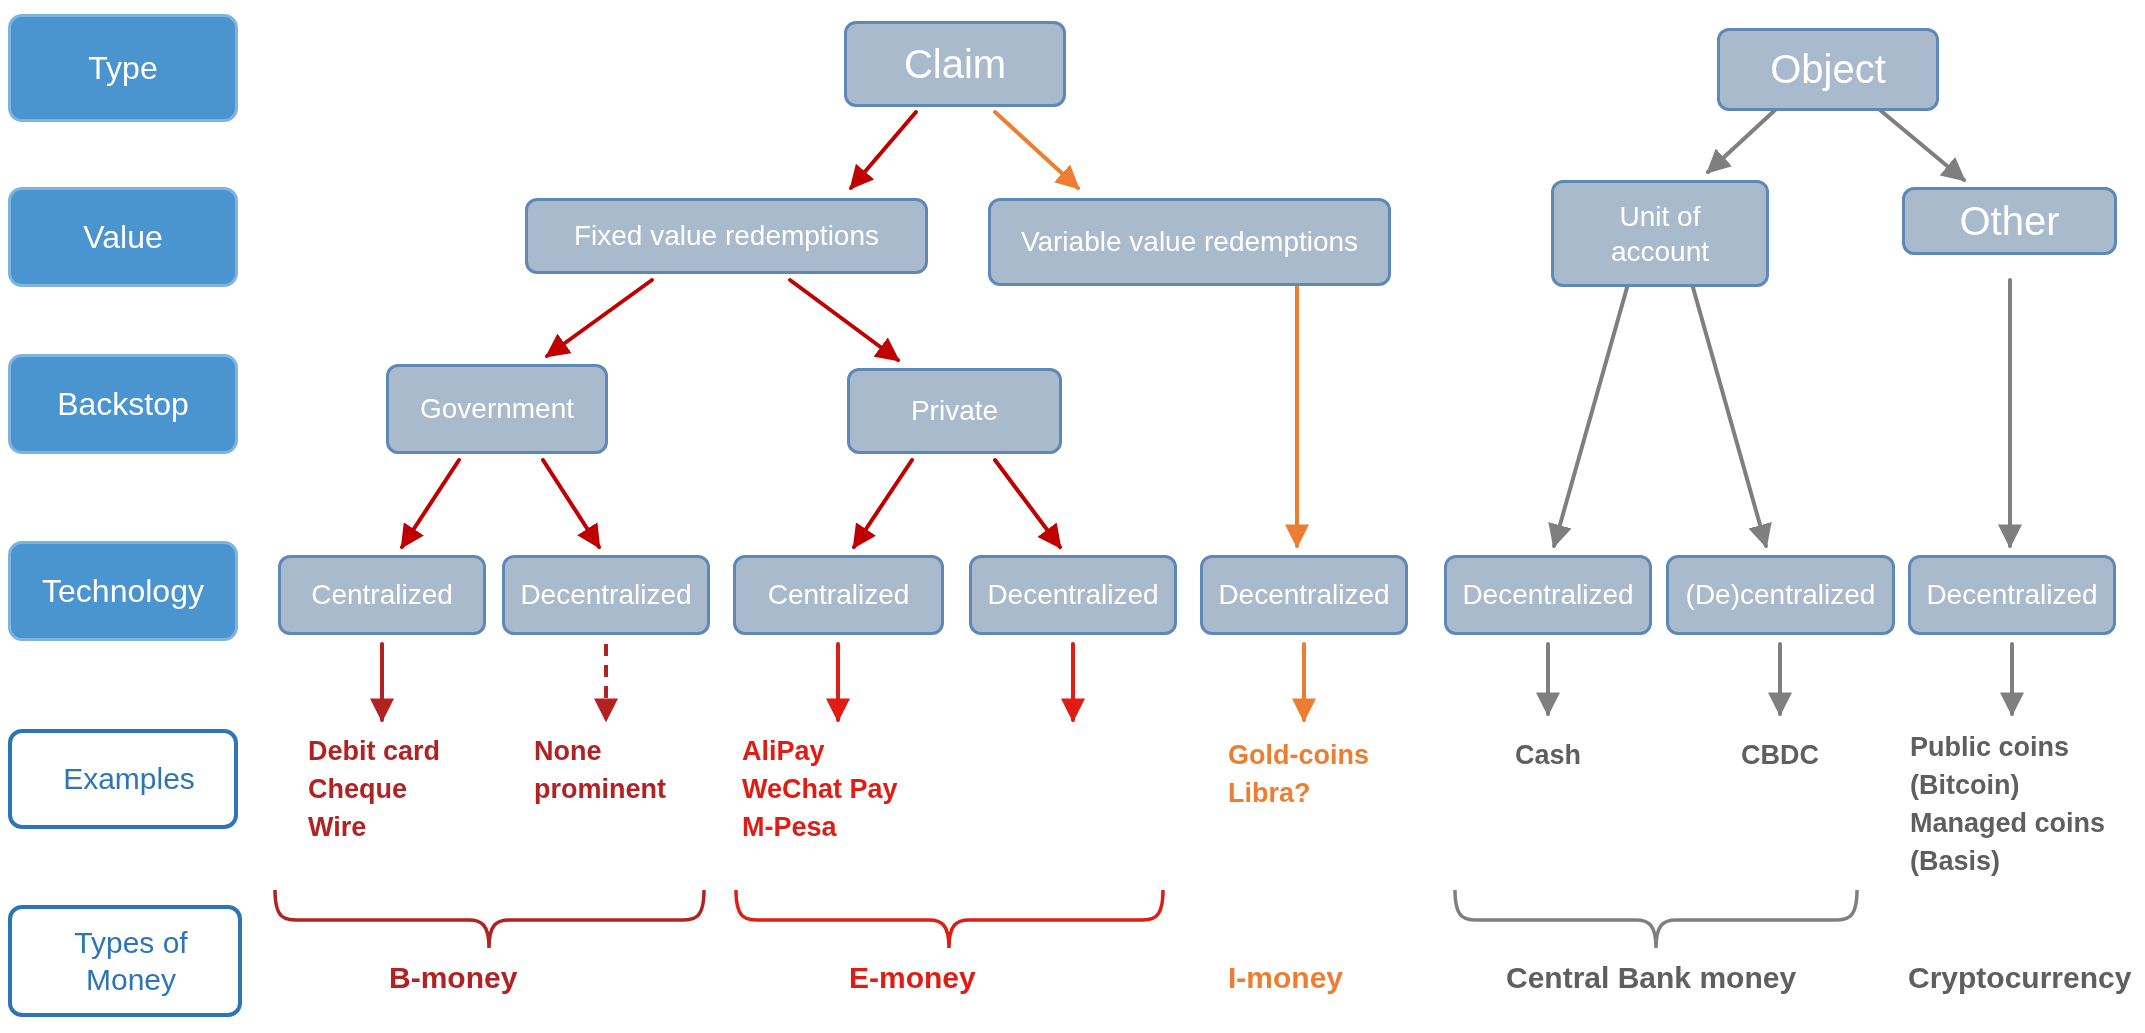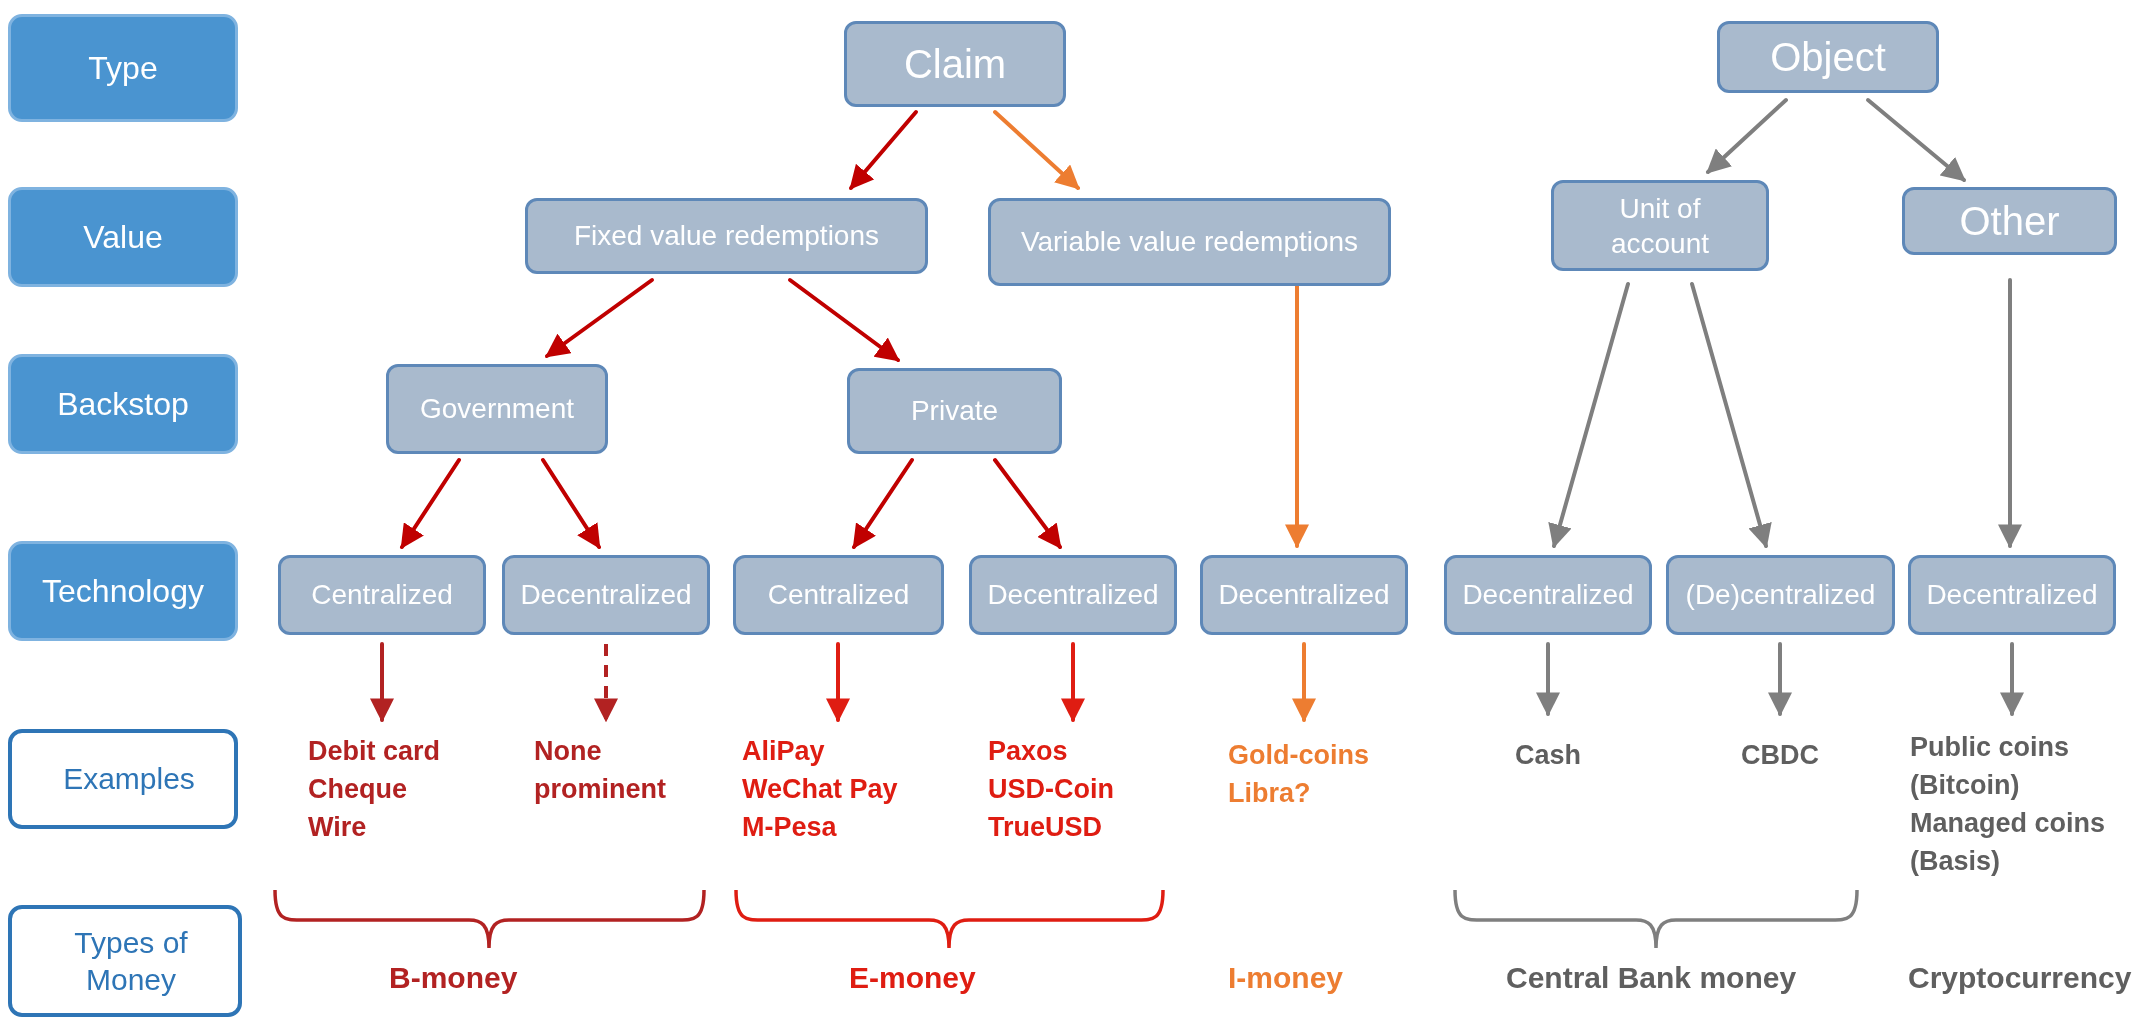--- a/index.html
+++ b/index.html
@@ -97,31 +97,31 @@
     <span>Examples</span>
   </div>
   <div class="box outline" style="left:8px; top:905px; width:234px; height:112px;">
     <span class="pre">Types of
 Money</span>
   </div>
 
   <div class="box node big" style="left:844px; top:21px; width:222px; height:86px;">
     <span>Claim</span>
   </div>
-  <div class="box node big" style="left:1717px; top:21px; width:222px; height:72px;justify-content:center;">
+  <div class="box node big" style="left:1717px; top:28px; width:222px; height:83px;justify-content:center;">
     <span>Object</span>
   </div>
 
   <div class="box node" style="left:525px; top:198px; width:403px; height:76px;">
     <span>Fixed value redemptions</span>
   </div>
   <div class="box node" style="left:988px; top:198px; width:403px; height:88px;">
     <span>Variable value redemptions</span>
   </div>
-  <div class="box node" style="left:1551px; top:180px; width:218px; height:91px;">
+  <div class="box node" style="left:1551px; top:180px; width:218px; height:107px;">
     <span class="pre">Unit of
 account</span>
   </div>
   <div class="box node big" style="left:1902px; top:187px; width:215px; height:68px;">
     <span>Other</span>
   </div>
 
   <div class="box node" style="left:386px; top:364px; width:222px; height:90px;">
     <span>Government</span>
   </div>
@@ -160,25 +160,20 @@
     <div>Wire</div>
   </div>
   <div class="ex darkred" style="left:534px; top:732px;">
     <div>None</div>
     <div>prominent</div>
   </div>
   <div class="ex red" style="left:742px; top:732px;">
     <div>AliPay</div>
     <div>WeChat Pay</div>
     <div>M-Pesa</div>
-  </div>
-  <div class="ex red" style="left:988px; top:732px;">
-    <div>Paxos</div>
-    <div>USD-Coin</div>
-    <div>TrueUSD</div>
   </div>
   <div class="ex orange" style="left:1228px; top:736px;">
     <div>Gold-coins</div>
     <div>Libra?</div>
   </div>
   <div class="ex gray center" style="left:1448px; top:736px; width:200px;">
     <div>Cash</div>
   </div>
   <div class="ex gray center" style="left:1680px; top:736px; width:200px;">
     <div>CBDC</div>

